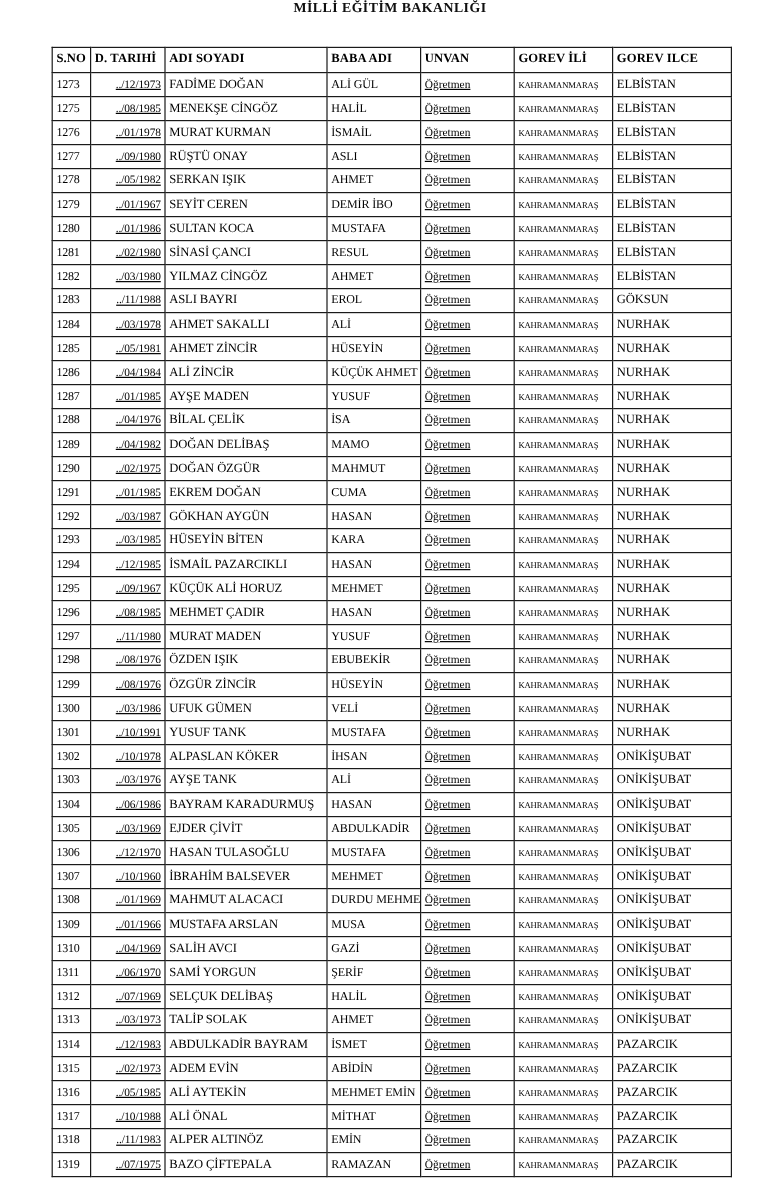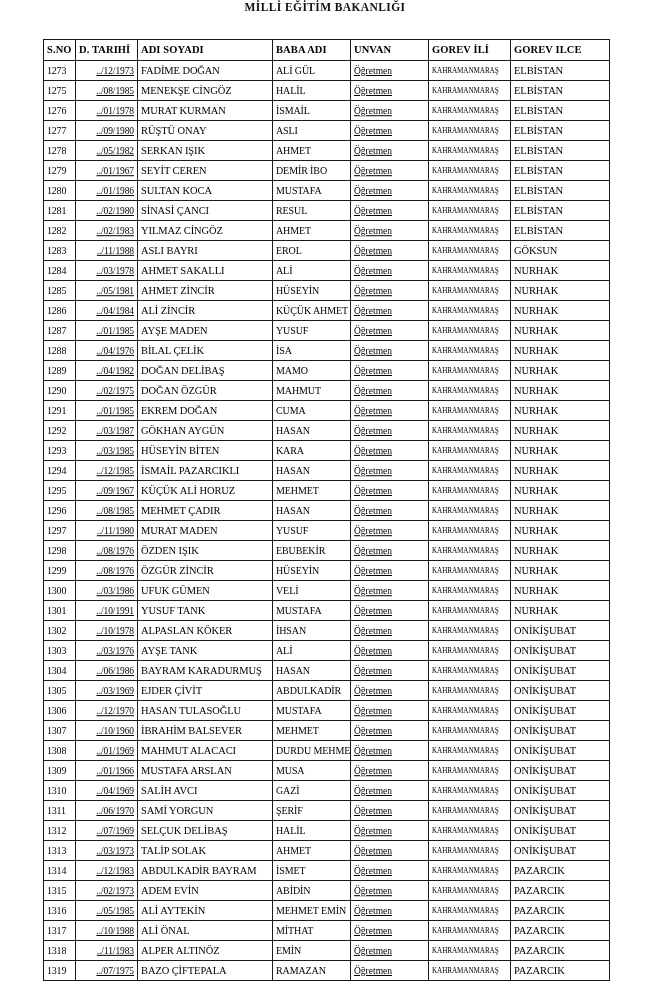--- a/index.html
+++ b/index.html
@@ -207,21 +207,21 @@
             <td class="sno">1281</td>
             <td class="date">../02/1980</td>
             <td class="name">SİNASİ ÇANCI</td>
             <td class="father">RESUL</td>
             <td class="title">Öğretmen</td>
             <td class="prov">KAHRAMANMARAŞ</td>
             <td class="dist">ELBİSTAN</td>
           </tr>
           <tr>
             <td class="sno">1282</td>
-            <td class="date">../02/1983</td>
+            <td class="date">../03/1980</td>
             <td class="name">YILMAZ CİNGÖZ</td>
             <td class="father">AHMET</td>
             <td class="title">Öğretmen</td>
             <td class="prov">KAHRAMANMARAŞ</td>
             <td class="dist">ELBİSTAN</td>
           </tr>
           <tr>
             <td class="sno">1283</td>
             <td class="date">../11/1988</td>
             <td class="name">ASLI BAYRI</td>

